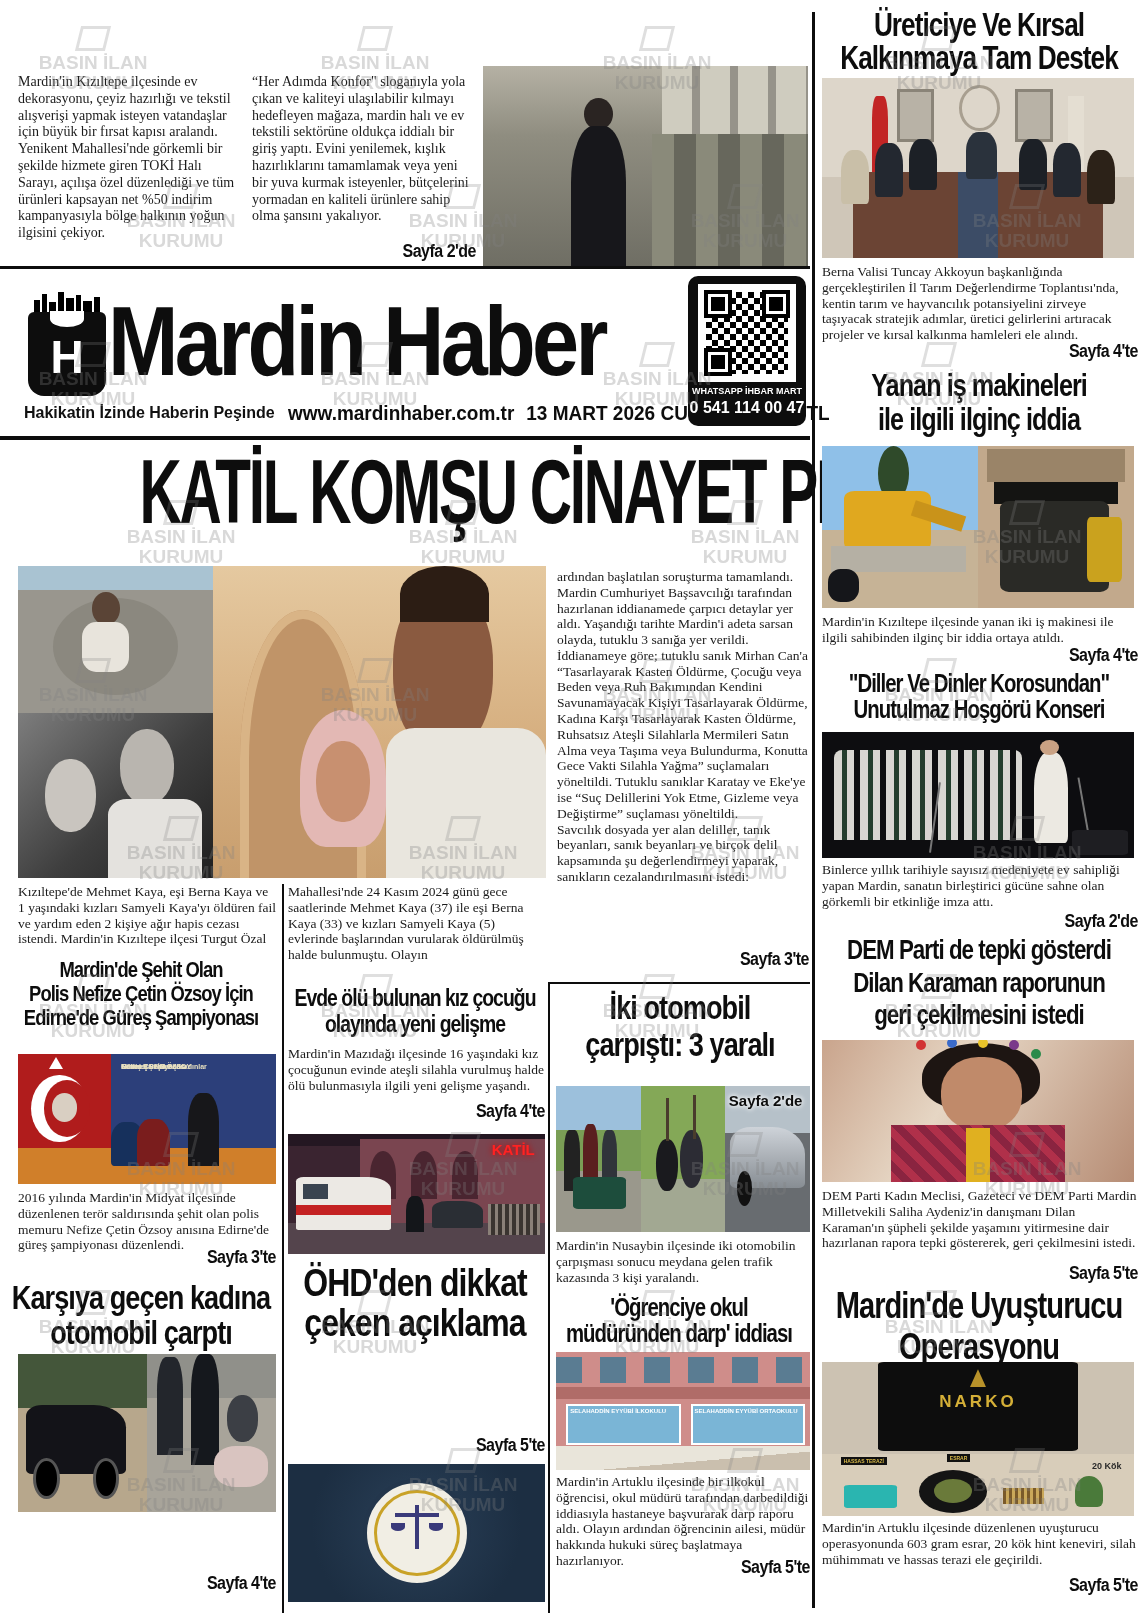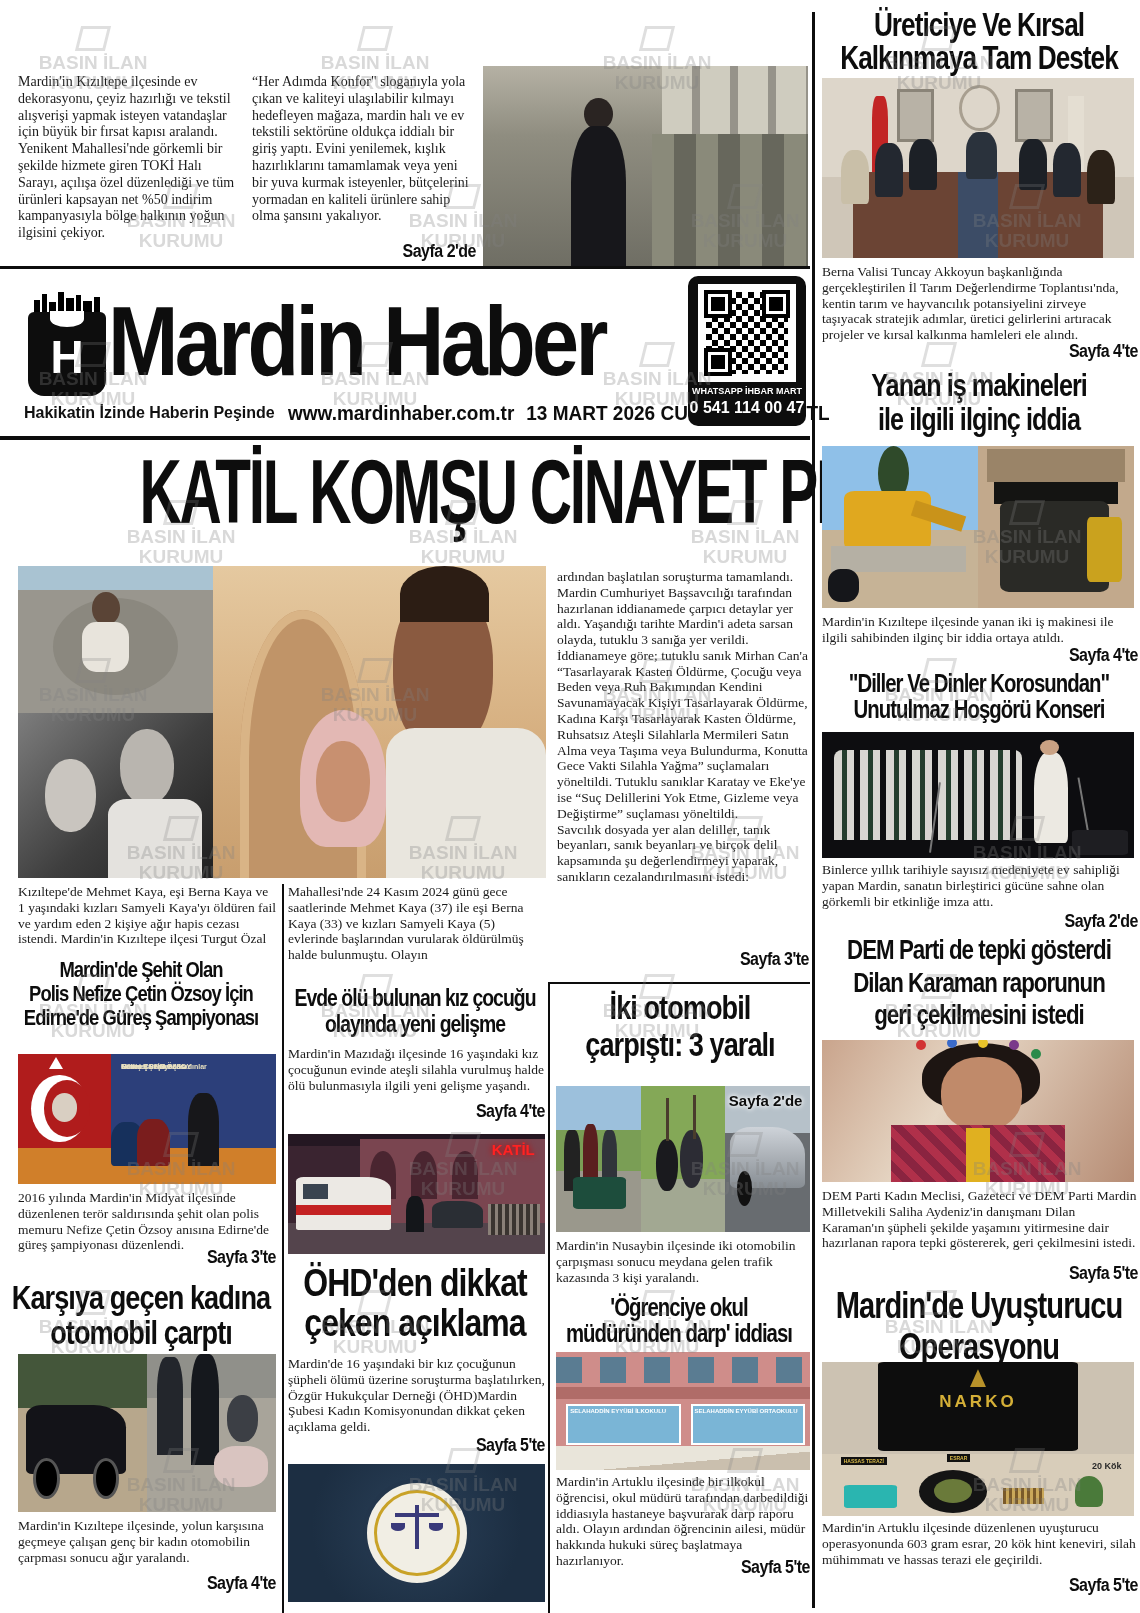--- a/index.html
+++ b/index.html
@@ -168,21 +168,20 @@
       <div style="left:12%;top:66%;width:16%;height:22%;background:#000;border:3px solid #555;border-radius:50%"></div>
       <div style="left:58%;top:66%;width:16%;height:22%;background:#000;border:3px solid #555;border-radius:50%"></div>
     </div>
     <div style="left:50%;top:0;width:50%;height:100%;background:linear-gradient(180deg,#90908a 0 28%,#a8a49a 28% 100%)">
       <div style="left:8%;top:2%;width:20%;height:62%;background:#23262c;border-radius:34% 34% 0 0"></div>
       <div style="left:34%;top:0;width:22%;height:70%;background:#15181d;border-radius:34% 34% 0 0"></div>
       <div style="left:62%;top:26%;width:24%;height:30%;background:#3c3f45;border-radius:46%"></div>
       <div style="left:52%;top:58%;width:42%;height:26%;background:#d9c4c0;border-radius:40%"></div>
     </div>
   </div>
-  <div class="body" style="left:18px;top:1518px;width:258px;height:64px;overflow:hidden">Mardin'in Kızıltepe ilçesinde, yolun karşısına geçmeye çalışan genç bir kadın otomobilin çarpması sonucu ağır yaralandı.</div>
   <div class="pref" style="left:18px;top:1576px;width:258px">Sayfa 4'te</div>
 
   <div class="hl" style="left:284px;top:986px;width:262px;font-size:20px">
     <div>Evde ölü bulunan kız çocuğu</div>
     <div>olayında yeni gelişme</div>
   </div>
   <div class="body" style="left:288px;top:1046px;width:257px;height:82px;overflow:hidden">Mardin'in Mazıdağı ilçesinde 16 yaşındaki kız çocuğunun evinde ateşli silahla vurulmuş halde ölü bulunmasıyla ilgili yeni gelişme yaşandı.</div>
   <div class="pref" style="left:288px;top:1104px;width:257px">Sayfa 4'te</div>
   <div class="photo" style="left:288px;top:1134px;width:257px;height:120px;background:linear-gradient(180deg,#241722 0 10%,#3a2430 10% 100%)">
     <div style="left:28%;top:4%;width:72%;height:70%;background:#7a4550"></div>
@@ -197,21 +196,20 @@
     </div>
     <div style="left:46%;top:52%;width:7%;height:30%;background:#14161a;border-radius:40% 40% 0 0"></div>
     <div style="left:56%;top:56%;width:20%;height:22%;background:#2a2e34;border-radius:30% 40% 8% 8%"></div>
     <div style="left:78%;top:58%;width:20%;height:26%;background:repeating-linear-gradient(90deg,#8a8078 0 3px,#3a3430 3px 7px)"></div>
   </div>
 
   <div class="hl" style="left:284px;top:1262px;width:262px;font-size:33px">
     <div>ÖHD'den dikkat</div>
     <div>çeken açıklama</div>
   </div>
-  <div class="body" style="left:288px;top:1356px;width:257px;height:100px;overflow:hidden">Mardin'de 16 yaşındaki bir kız çocuğunun şüpheli ölümü üzerine soruşturma başlatılırken, Özgür Hukukçular Derneği (ÖHD)Mardin Şubesi Kadın Komisyonundan dikkat çeken açıklama geldi.</div>
   <div class="pref" style="left:288px;top:1438px;width:257px">Sayfa 5'te</div>
   <div class="photo" style="left:288px;top:1464px;width:257px;height:138px;background:radial-gradient(circle at 50% 45%,#2a4058 0%,#1c2e42 70%)">
     <div style="left:50%;top:50%;transform:translate(-50%,-50%);width:100px;height:100px;background:#f1eee4;border-radius:50%;border:4px solid #23364c">
       <div style="position:absolute;inset:7px;border:3px solid #c9a227;border-radius:50%"></div>
       <div style="left:48px;top:22px;width:4px;height:44px;background:#3a3a7a"></div>
       <div style="left:28px;top:30px;width:44px;height:4px;background:#3a3a7a"></div>
       <div style="left:24px;top:40px;width:14px;height:8px;background:#3a3a7a;border-radius:0 0 50% 50%"></div>
       <div style="left:62px;top:40px;width:14px;height:8px;background:#3a3a7a;border-radius:0 0 50% 50%"></div>
     </div>
   </div>

